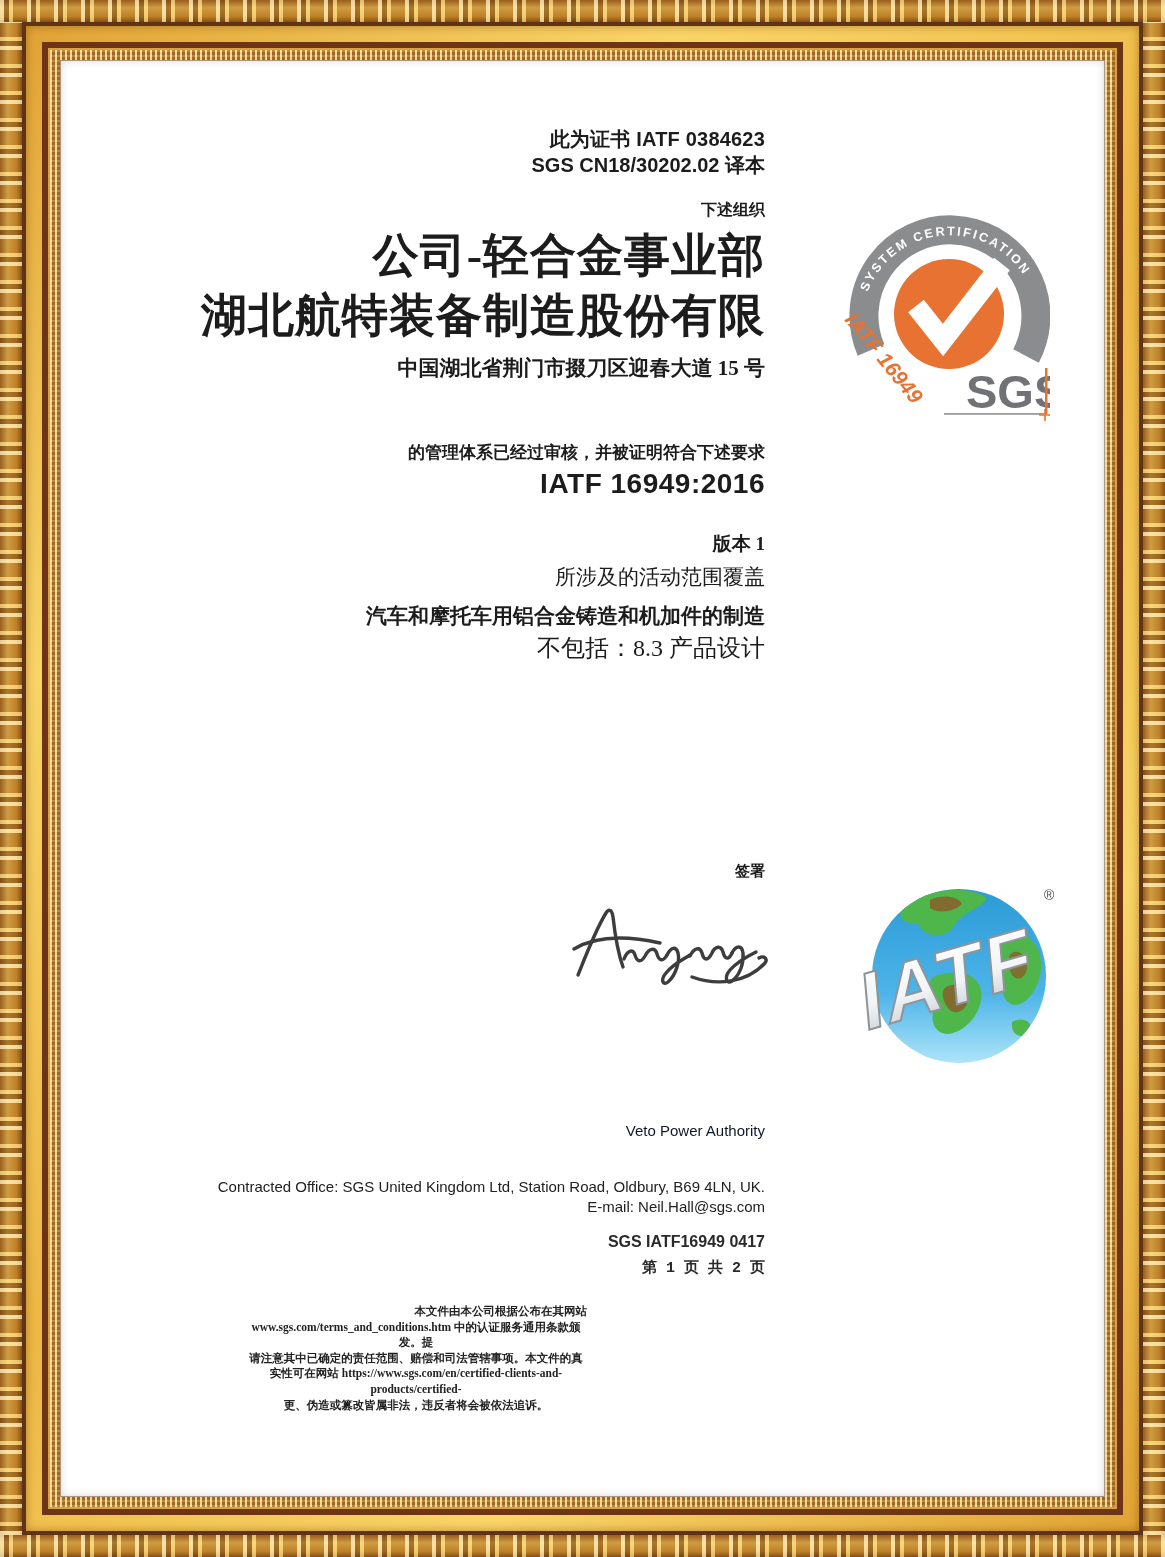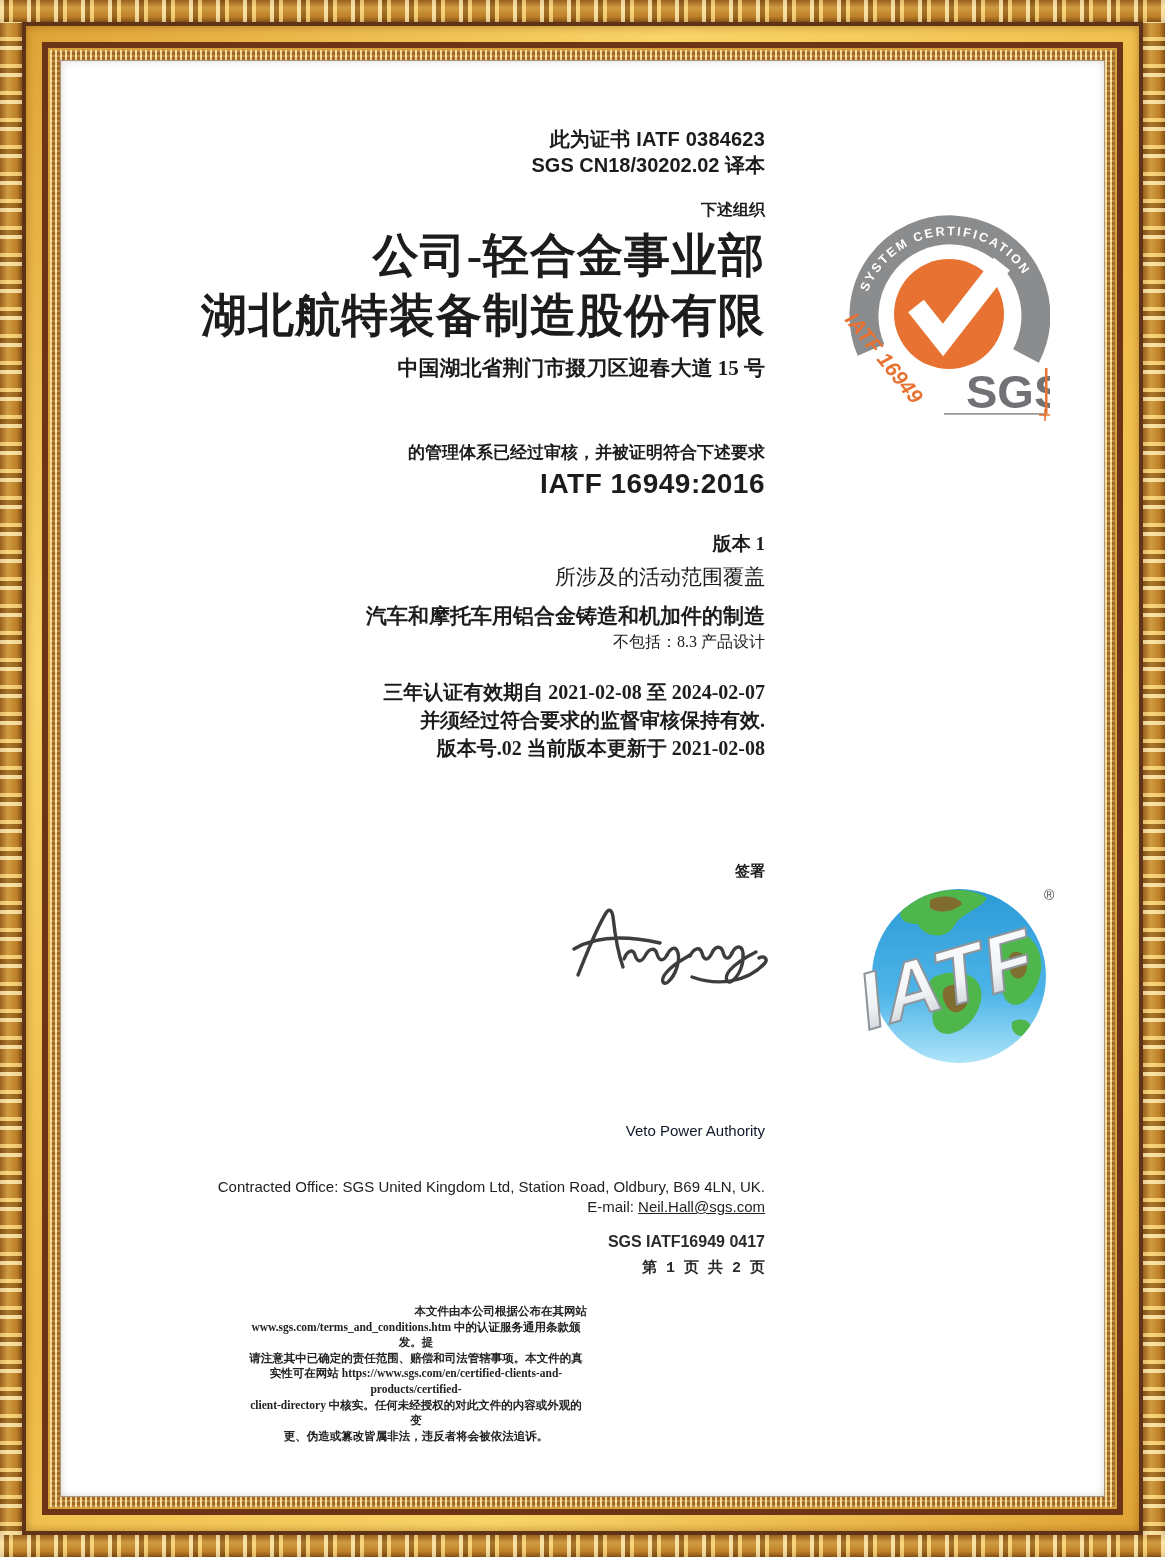--- a/index.html
+++ b/index.html
@@ -41,27 +41,27 @@
   .t-certref{top:126px;font-size:20px;font-weight:700;letter-spacing:.2px;}
   .t-certref2{top:152px;font-size:20px;font-weight:700;}
   .t-orgintro{top:200px;font-size:16px;font-weight:600;}
   .t-company{top:226px;font-size:46px;font-weight:700;line-height:60px;letter-spacing:1px;}
   .t-address{top:354px;font-size:21px;font-weight:600;text-align:center;}
   .t-audit{top:441px;font-size:17px;font-weight:700;}
   .t-standard{top:468px;font-size:28px;font-weight:700;letter-spacing:.5px;}
   .t-edition{top:531px;font-size:19px;font-weight:600;}
   .t-scopelabel{top:563px;font-size:21px;font-weight:400;}
   .t-scope{top:602px;font-size:21px;font-weight:700;}
-  .t-scopeexcl{top:632px;font-size:16px;font-weight:500;}
+  .t-scopeexcl{top:632px;font-size:24px;font-weight:500;}
   .t-validity{top:678px;font-size:20px;font-weight:600;line-height:28px;}
   .t-signlabel{top:862px;font-size:15px;font-weight:600;}
   .t-veto{top:1122px;font-size:15px;font-weight:400;color:#0f172a;}
   .t-contracted{top:1178px;font-size:15px;color:#222;}
   .t-email{top:1198px;font-size:15px;color:#222;}
-  .t-email .lnk{text-decoration:underline;}
+  .t-email .lnk{}
   .t-doccode{top:1233px;font-size:16px;font-weight:700;color:#2a2a2a;}
   .t-pages{top:1258px;font-size:15px;font-weight:700;color:#2a2a2a;font-family:Liberation Mono, monospace;}
   .legal{position:absolute;left:245px;top:1304px;width:342px;font-size:11.5px;line-height:15.6px;font-weight:700;color:#222;}
   .legal .legal-line{text-align:center;}
   .legal .legal-line:first-child{text-align:right;}
   .sgs-logo{position:absolute;left:840px;top:202px;width:210px;height:220px;}
   .iatf-globe{position:absolute;left:862px;top:880px;width:200px;height:188px;}
   .signature{position:absolute;left:572px;top:893px;width:200px;height:100px;}
 </style>
 </head>
@@ -90,25 +90,20 @@
   </div>
 
   <div class="rcol t-address zh-serif">中国湖北省荆门市掇刀区迎春大道 15 号</div>
   <div class="rcol t-audit zh-serif">的管理体系已经过审核，并被证明符合下述要求</div>
   <div class="rcol t-standard">IATF 16949:2016</div>
   <div class="rcol t-edition zh-serif">版本 1</div>
   <div class="rcol t-scopelabel zh-serif">所涉及的活动范围覆盖</div>
   <div class="rcol t-scope zh-serif">汽车和摩托车用铝合金铸造和机加件的制造</div>
   <div class="rcol t-scopeexcl zh-serif">不包括：8.3 产品设计</div>
 
-  <div class="rcol t-validity zh-serif">
-    <div>三年认证有效期自 2021-02-08 至 2024-02-07</div>
-    <div>并须经过符合要求的监督审核保持有效.</div>
-    <div>版本号.02 当前版本更新于 2021-02-08</div>
-  </div>
 
   <div class="rcol t-signlabel zh-serif">签署</div>
 
   <svg class="signature" viewBox="0 0 200 100" role="img" aria-label="Andy Yang signature">
     <g fill="none" stroke="#3d3d3d" stroke-width="3.4" stroke-linecap="round" stroke-linejoin="round">
       <path d="M6 82 C14 62 24 36 34 20 C37 15 40 17 41 24 C43 42 46 60 51 74"></path>
       <path d="M2 56 C22 44 52 42 88 50"></path>
       <path d="M52 66 C55 58 61 55 63 62 C65 69 69 70 73 63 C77 55 83 54 85 61 C87 68 91 69 95 62"></path>
       <path d="M95 62 C99 54 104 53 106 60 C108 68 104 82 96 89 C91 93 88 87 94 80 C101 71 112 66 118 62"></path>
       <path d="M118 63 C122 55 128 53 130 60 C132 68 136 68 140 60 C143 53 149 52 151 59 C153 67 157 67 160 60"></path>
@@ -168,17 +163,16 @@
   <div class="rcol t-contracted">Contracted Office: SGS United Kingdom Ltd, Station Road, Oldbury, B69 4LN, UK.</div>
   <div class="rcol t-email"><span>E-mail: </span><span class="lnk">Neil.Hall@sgs.com</span></div>
   <div class="rcol t-doccode">SGS IATF16949 0417</div>
   <div class="rcol t-pages zh-serif">第 1 页 共 2 页</div>
 
   <div class="legal zh-serif">
     <div class="legal-line">本文件由本公司根据公布在其网站</div>
     <div class="legal-line">www.sgs.com/terms_and_conditions.htm 中的认证服务通用条款颁发。提</div>
     <div class="legal-line">请注意其中已确定的责任范围、赔偿和司法管辖事项。本文件的真</div>
     <div class="legal-line">实性可在网站 https://www.sgs.com/en/certified-clients-and-products/certified-</div>
-    <div class="legal-line">client-directory 中核实。任何未经授权的对此文件的内容或外观的变</div>
     <div class="legal-line">更、伪造或篡改皆属非法，违反者将会被依法追诉。</div>
   </div>
 
 </div>
 
 </body></html>

